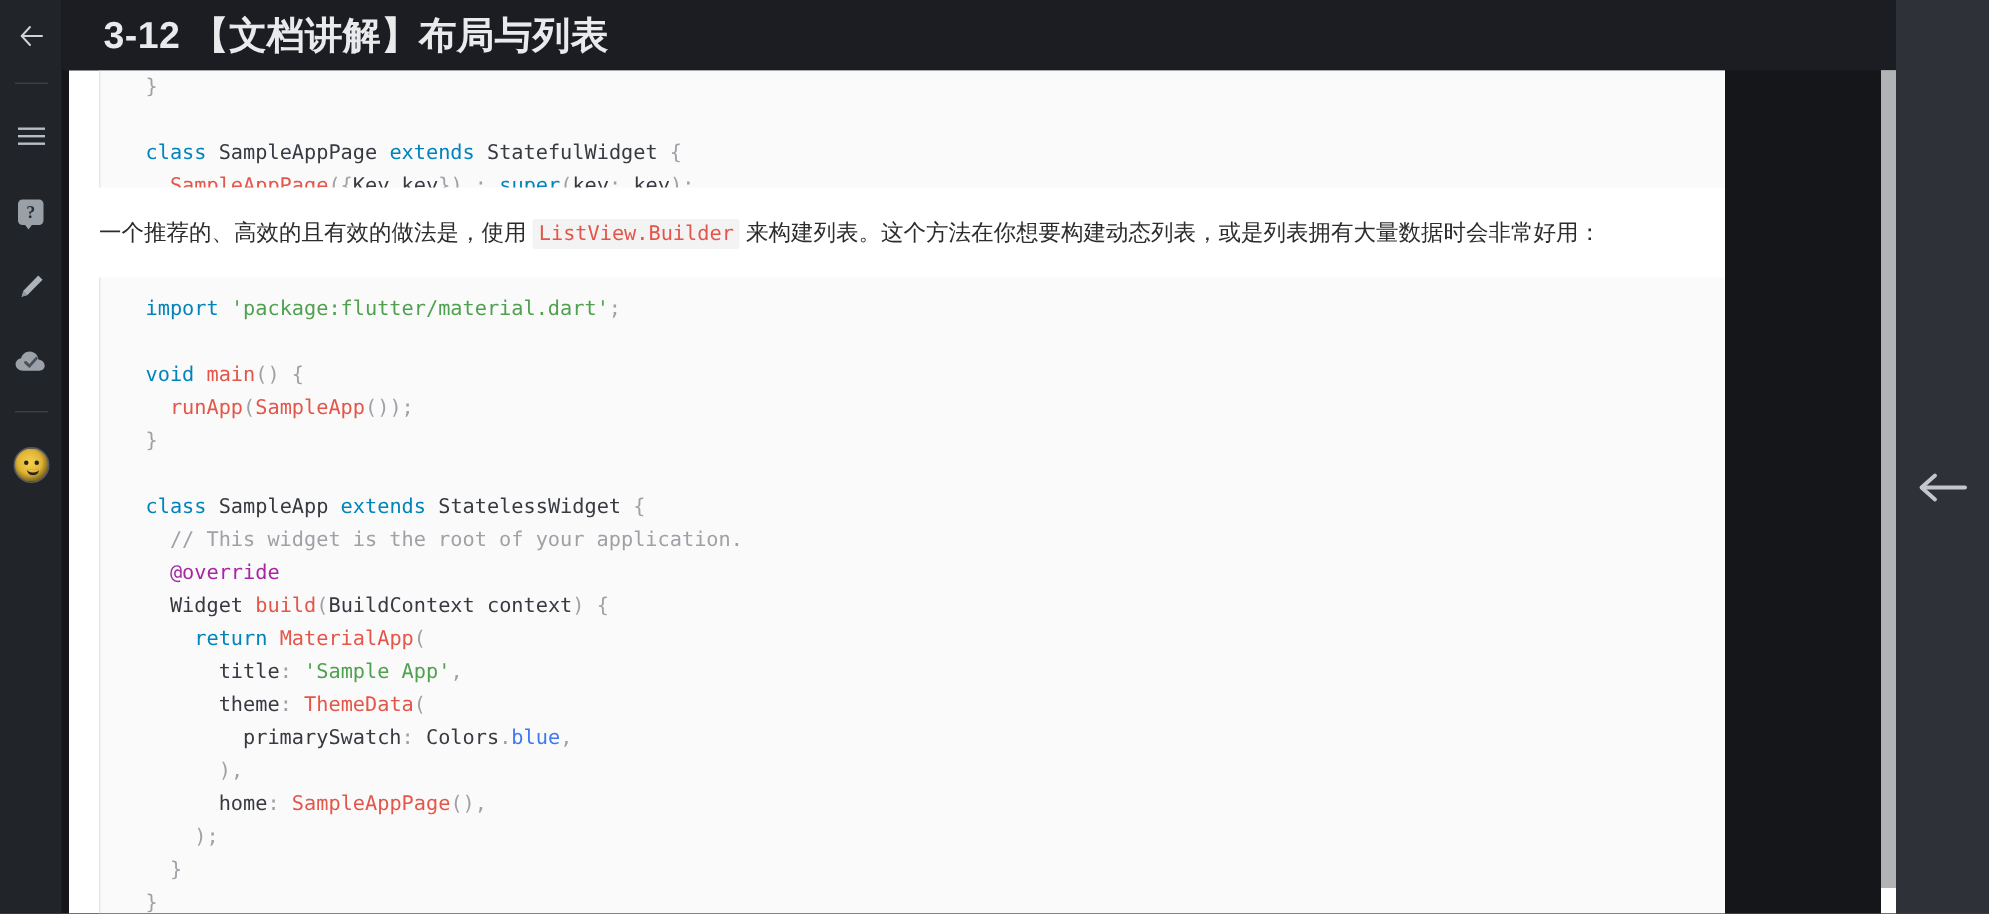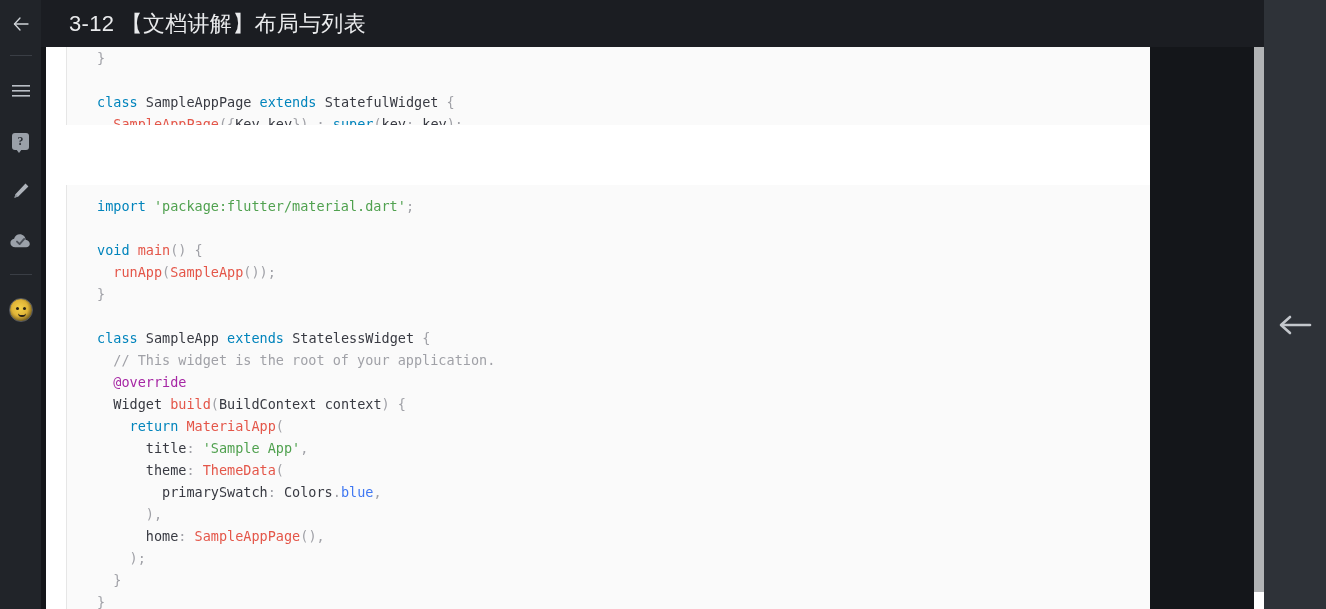--- a/index.html
+++ b/index.html
@@ -66,21 +66,21 @@
   }
 
   
   .header {
     position: absolute; left: 41px; top: 0;
     width: 1285px; height: 47px;
     background: #1b1d22;
     display: flex; align-items: center;
   }
   .header-title {
-    color: #e9eaec; font-size: 22px; font-weight: 400;
+    color: #e9eaec; font-size: 25px; font-weight: 700;
     padding-left: 28px; letter-spacing: 0.3px;
     white-space: nowrap;
   }
 
   
   .content {
     position: absolute; left: 46px; top: 47px;
     width: 1104px; height: 562px;
     background: #ffffff;
     overflow: hidden;
@@ -266,20 +266,21 @@
 <span class="kw">class</span><span class="plain"> </span><span class="plain">SampleAppPage</span><span class="plain"> </span><span class="kw">extends</span><span class="plain"> </span><span class="plain">StatefulWidget</span><span class="plain"> </span><span class="punc">{</span>
 <span class="plain">  </span><span class="fn">SampleAppPage</span><span class="punc">(</span><span class="punc">{</span><span class="plain">Key key</span><span class="punc">}</span><span class="punc">)</span><span class="plain"> </span><span class="punc">:</span><span class="plain"> </span><span class="kw">super</span><span class="punc">(</span><span class="plain">key</span><span class="punc">:</span><span class="plain"> key</span><span class="punc">)</span><span class="punc">;</span></pre>
       <div class="cb-scroll">
         <div class="thumb" style="top:0; height:70px;"></div>
         <div class="btn down">
           <div class="tri down"></div>
         </div>
       </div>
     </div>
 
+    <div class="para"><span>一个推荐的、高效的且有效的做法是，使用 </span><span class="inline-code">ListView.Builder</span><span> 来构建列表。这个方法在你想要构建动态列表，或是列表拥有大量数据时会非常好用：</span></div>
 
     <div class="code-block" id="code-main">
       <pre><span class="kw">import</span><span class="plain"> </span><span class="str">'package:flutter/material.dart'</span><span class="punc">;</span>
 
 <span class="kw">void</span><span class="plain"> </span><span class="fn">main</span><span class="punc">()</span><span class="plain"> </span><span class="punc">{</span>
 <span class="plain">  </span><span class="fn">runApp</span><span class="punc">(</span><span class="fn">SampleApp</span><span class="punc">())</span><span class="punc">;</span>
 <span class="punc">}</span>
 
 <span class="kw">class</span><span class="plain"> </span><span class="plain">SampleApp</span><span class="plain"> </span><span class="kw">extends</span><span class="plain"> </span><span class="plain">StatelessWidget</span><span class="plain"> </span><span class="punc">{</span>
 <span class="plain">  </span><span class="cmt">// This widget is the root of your application.</span>

